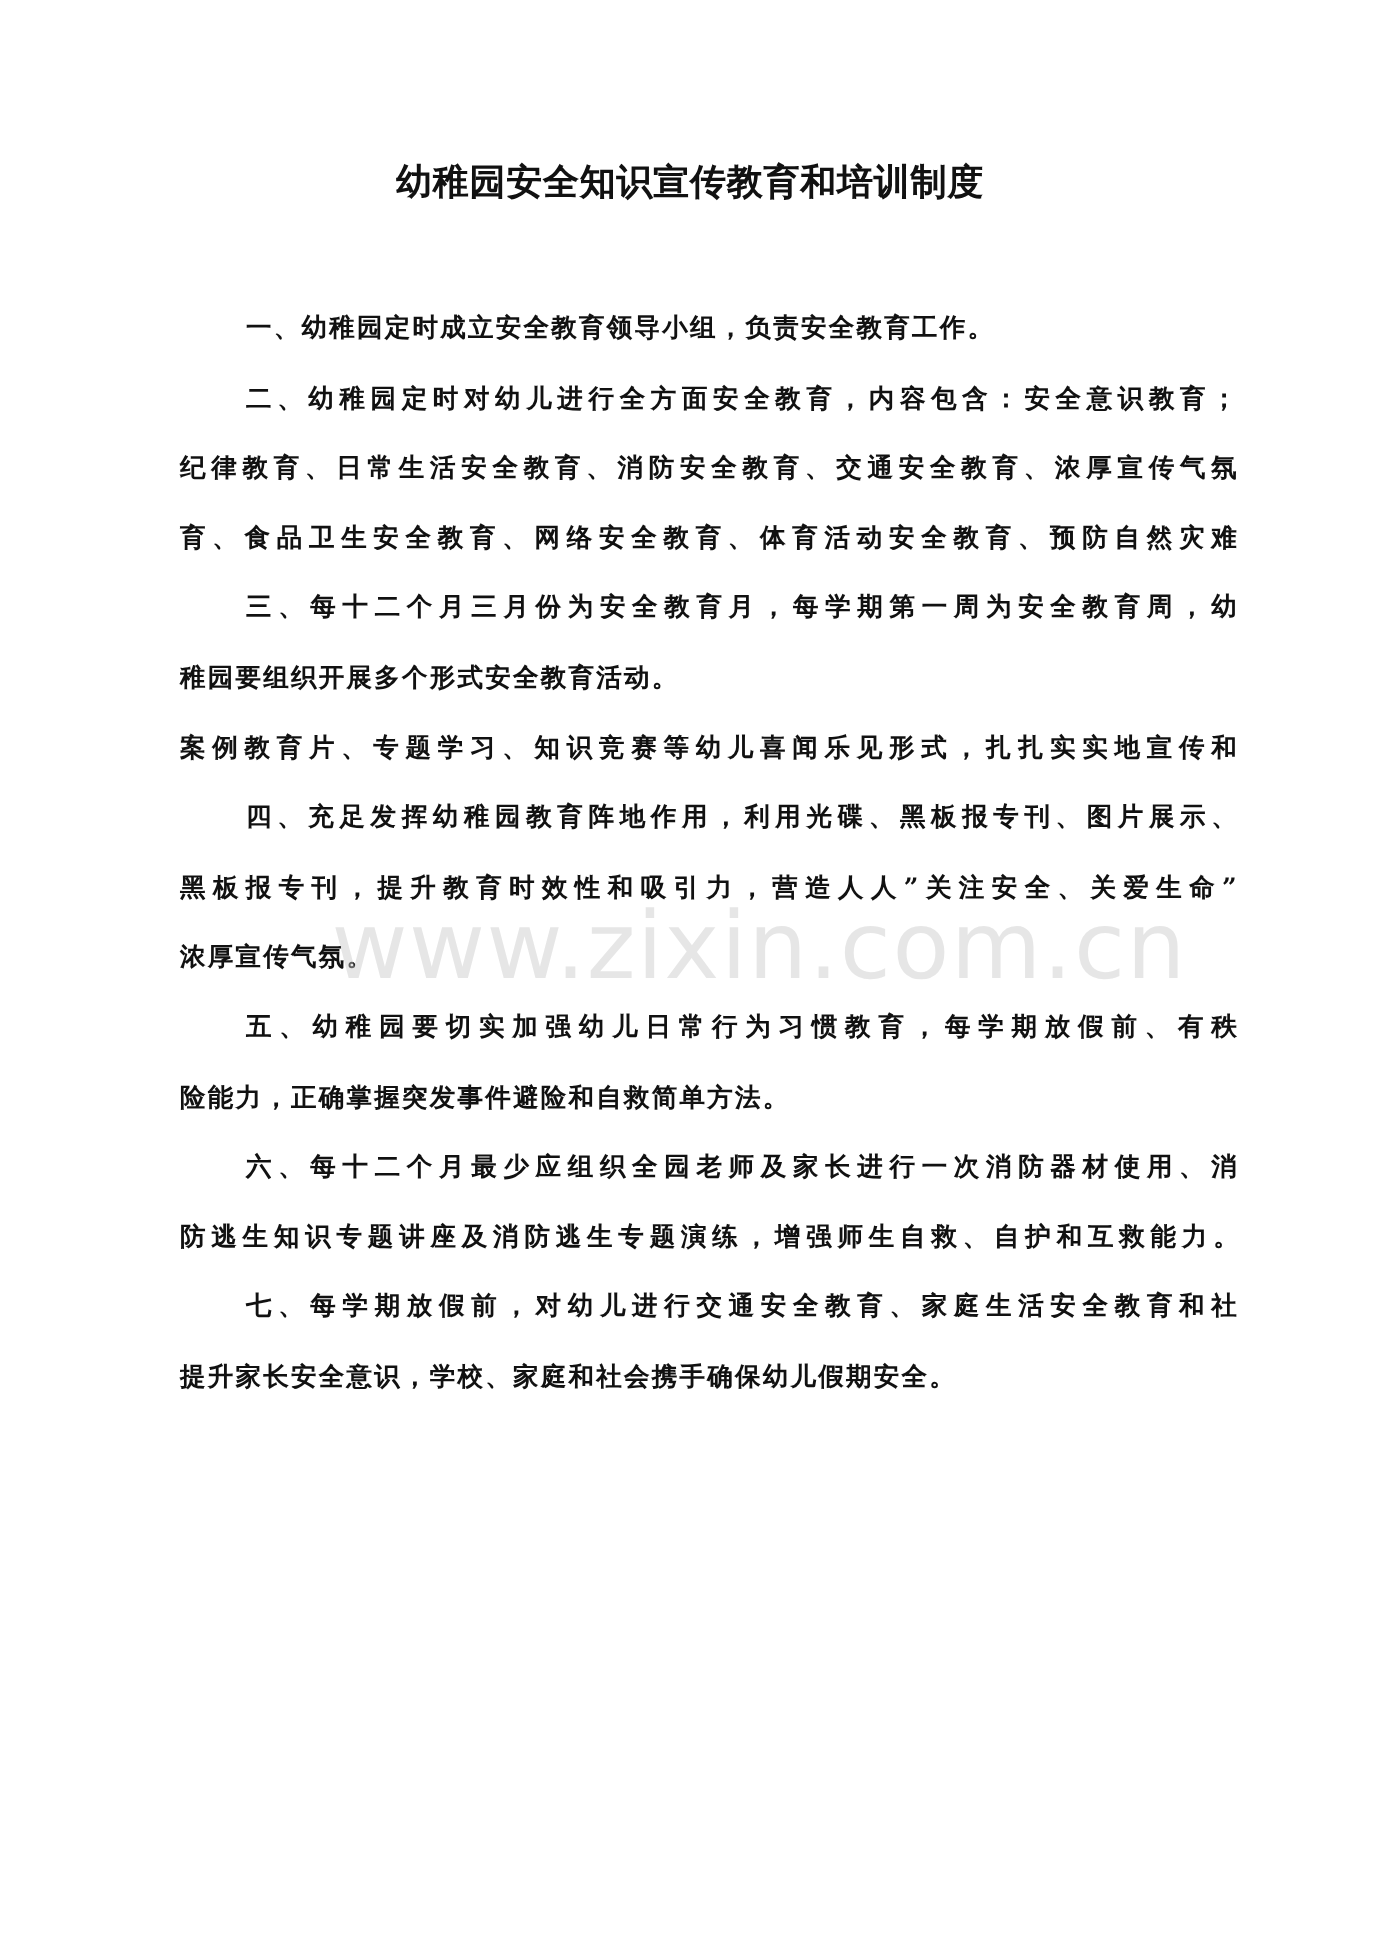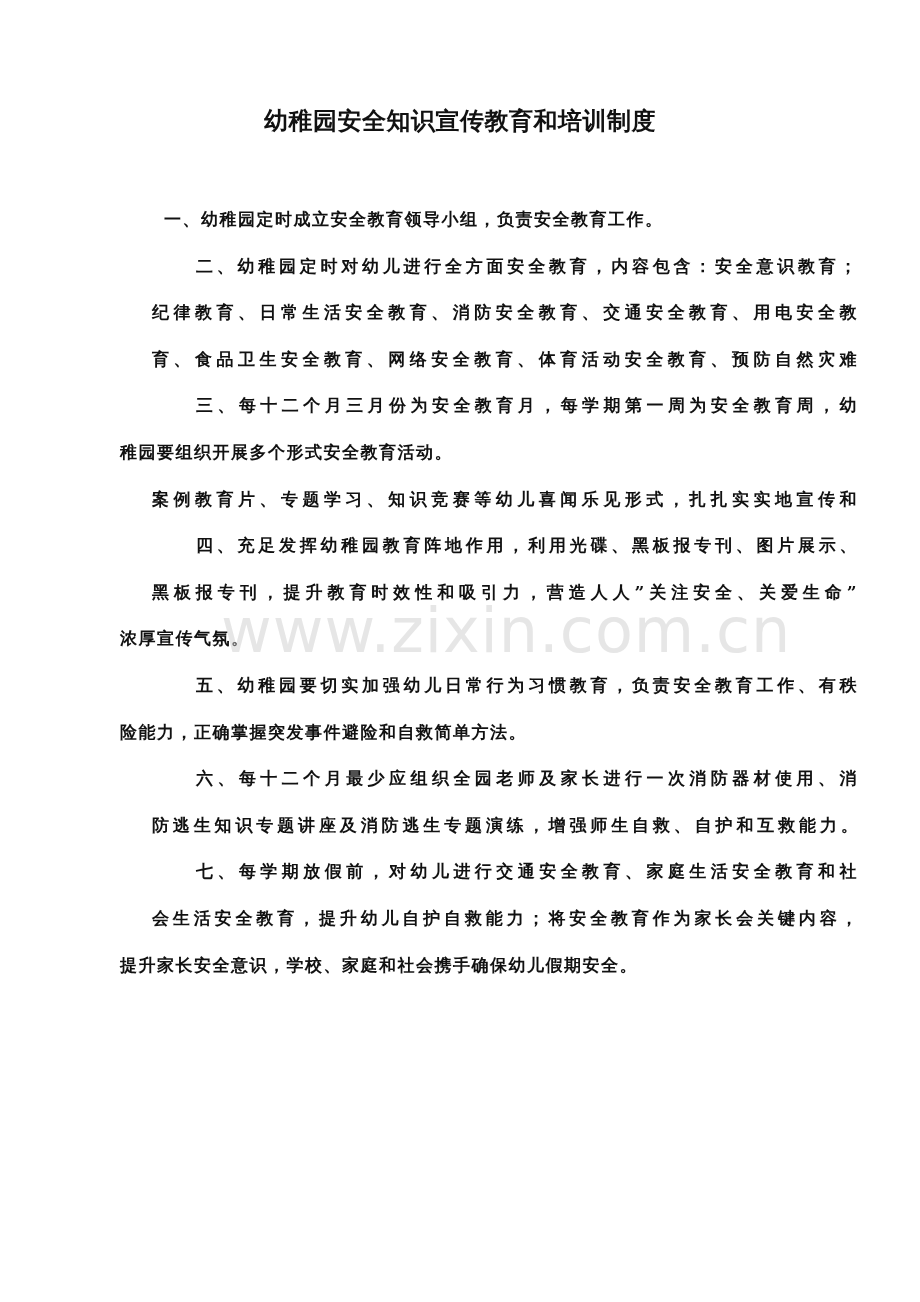--- a/index.html
+++ b/index.html
@@ -54,21 +54,20 @@
       letter-spacing: 1.5px;
       font-weight: bold;
     }
     .line.first {
       padding-left: 44px;
     }
     .line.justify {
       text-align: justify;
       text-align-last: justify;
       width: 706px;
-      margin-left: 32px;
     }
     .line.first.justify {
       width: 662px;
     }
     .watermark {
       position: absolute;
       left: 221px;
       top: 596px;
       font-family: "DejaVu Sans", "Liberation Sans", sans-serif;
       font-size: 62px;
@@ -87,49 +86,48 @@
   <h1 class="title">幼稚园安全知识宣传教育和培训制度</h1>
 
   <div class="body">
 
     <div class="para">
       <span class="line first">一、幼稚园定时成立安全教育领导小组，负责安全教育工作。</span>
     </div>
 
     <div class="para">
       <span class="line first justify">二、幼稚园定时对幼儿进行全方面安全教育，内容包含：安全意识教育；</span>
-      <span class="line justify">纪律教育、日常生活安全教育、消防安全教育、交通安全教育、用电安全教</span>
+      <span class="line justify">纪律教育、日常生活安全教育、消防安全教育、交通安全教育、浓厚宣传气氛</span>
       <span class="line justify">育、食品卫生安全教育、网络安全教育、体育活动安全教育、预防自然灾难</span>
     </div>
 
     <div class="para">
       <span class="line first justify">三、每十二个月三月份为安全教育月，每学期第一周为安全教育周，幼</span>
       <span class="line">稚园要组织开展多个形式安全教育活动。</span>
     </div>
 
     <div class="para">
       <span class="line justify">案例教育片、专题学习、知识竞赛等幼儿喜闻乐见形式，扎扎实实地宣传和</span>
       <span class="line first justify">四、充足发挥幼稚园教育阵地作用，利用光碟、黑板报专刊、图片展示、</span>
       <span class="line justify">黑板报专刊，提升教育时效性和吸引力，营造人人”关注安全、关爱生命”</span>
       <span class="line">浓厚宣传气氛。</span>
     </div>
 
     <div class="para">
-      <span class="line first justify">五、幼稚园要切实加强幼儿日常行为习惯教育，负责安全教育工作、有秩</span>
+      <span class="line first justify">五、幼稚园要切实加强幼儿日常行为习惯教育，每学期放假前、有秩</span>
       <span class="line">险能力，正确掌握突发事件避险和自救简单方法。</span>
     </div>
 
     <div class="para">
       <span class="line first justify">六、每十二个月最少应组织全园老师及家长进行一次消防器材使用、消</span>
       <span class="line justify" style="letter-spacing:0.2px;">防逃生知识专题讲座及消防逃生专题演练，增强师生自救、自护和互救能力。</span>
     </div>
 
     <div class="para">
       <span class="line first justify">七、每学期放假前，对幼儿进行交通安全教育、家庭生活安全教育和社</span>
-      <span class="line justify" style="letter-spacing:0.5px;">会生活安全教育，提升幼儿自护自救能力；将安全教育作为家长会关键内容，</span>
       <span class="line">提升家长安全意识，学校、家庭和社会携手确保幼儿假期安全。</span>
     </div>
 
   </div>
 
   <div class="watermark">www.zixin.com.cn</div>
 
 </div>
 
 </body></html>

